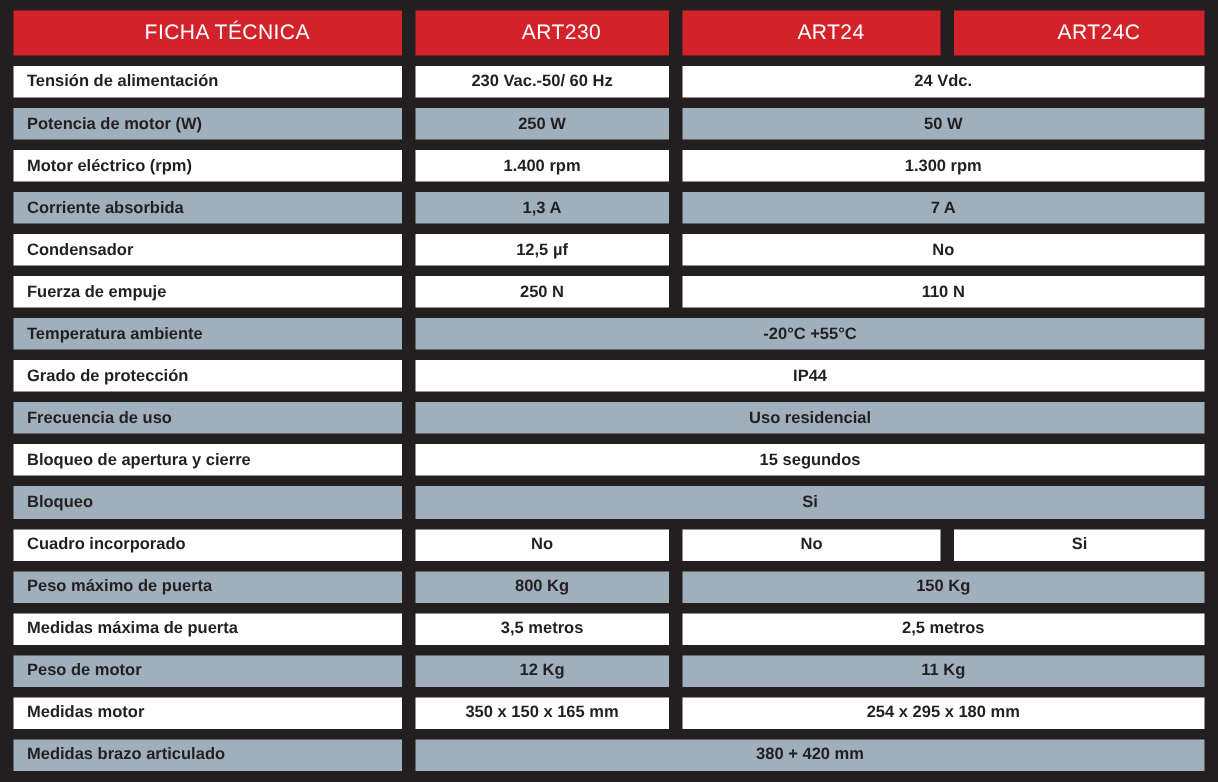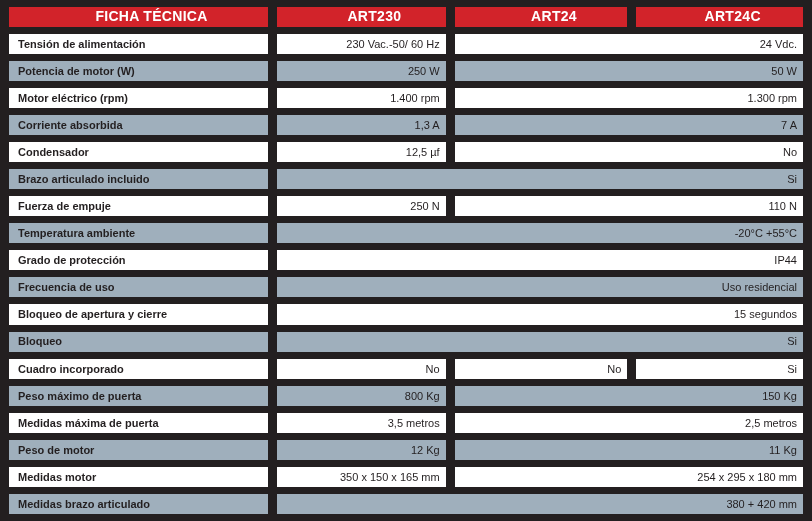--- a/index.html
+++ b/index.html
@@ -33,35 +33,35 @@
     padding:0 6px;
     font-size:11px;
     line-height:1.1;
     color:var(--text-dark);
     overflow:hidden;
     white-space:nowrap;
   }
   th.head{
     background:var(--header-bg);
     color:var(--header-text);
-    font-weight:bold;
+    font-weight:normal;
     font-size:14px;
     text-align:center;
-    height:20px;
+    height:30px;
     letter-spacing:.3px;
     padding-left:32px;
   }
   th.label-cell{
     text-align:left;
     font-weight:bold;
     padding-left:9px;
   }
   td.value-cell{
-    text-align:right;
-    font-weight:normal;
+    text-align:center;
+    font-weight:bold;
   }
   .white{background:var(--row-white);}
   .gray{background:var(--row-gray);margin-left:24px;}
 </style>
 </head>
 <body>
 
 <table class="spec">
   <colgroup>
     <col class="c-label">
@@ -95,24 +95,20 @@
       </tr>
       <tr>
         <th class="label-cell gray">Corriente absorbida</th>
         <td class="value-cell gray" colspan="1">1,3 A</td>
         <td class="value-cell gray" colspan="2">7 A</td>
       </tr>
       <tr>
         <th class="label-cell white">Condensador</th>
         <td class="value-cell white" colspan="1">12,5 µf</td>
         <td class="value-cell white" colspan="2">No</td>
-      </tr>
-      <tr>
-        <th class="label-cell gray">Brazo articulado incluido</th>
-        <td class="value-cell gray" colspan="3">Si</td>
       </tr>
       <tr>
         <th class="label-cell white">Fuerza de empuje</th>
         <td class="value-cell white" colspan="1">250 N</td>
         <td class="value-cell white" colspan="2">110 N</td>
       </tr>
       <tr>
         <th class="label-cell gray">Temperatura ambiente</th>
         <td class="value-cell gray" colspan="3">-20°C +55°C</td>
       </tr>

